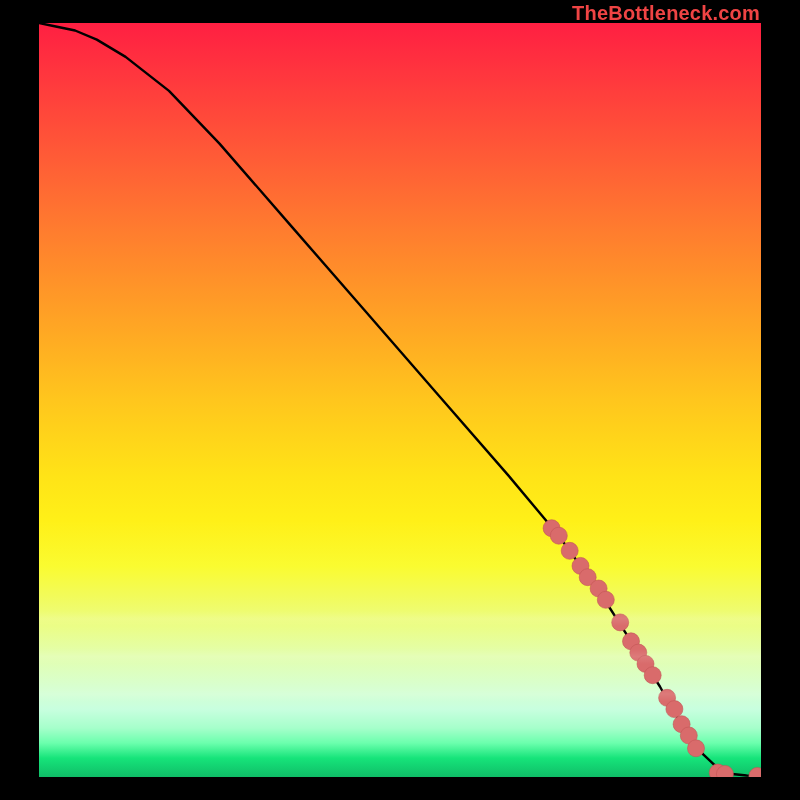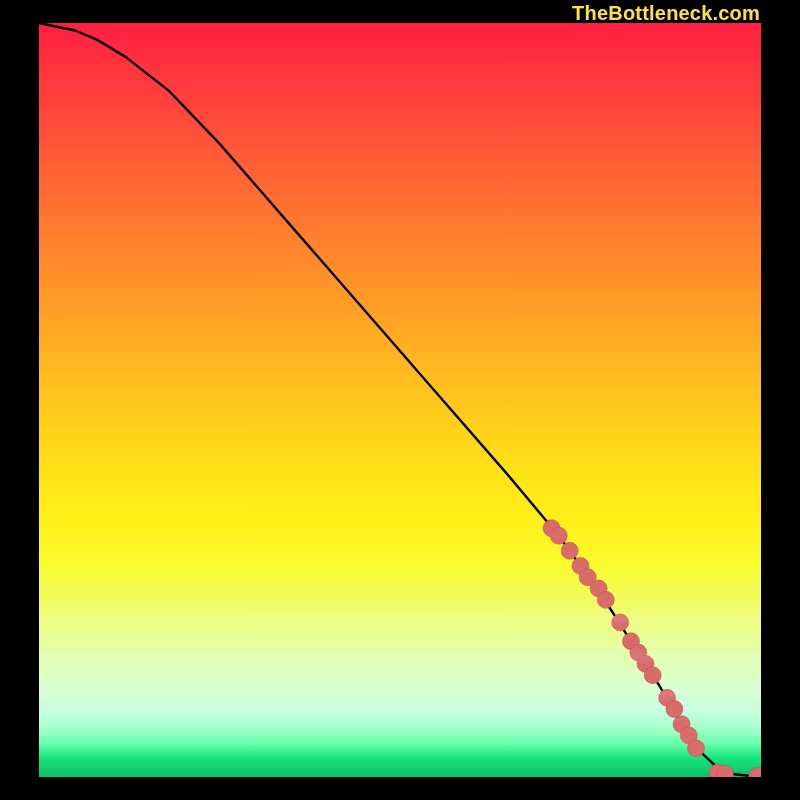--- a/index.html
+++ b/index.html
@@ -69,21 +69,21 @@
     top: 0;
     width: 722px;
     height: 754px;
   }
   .watermark {
     position: absolute;
     top: 2px;
     right: 40px;
     font-size: 20px;
     font-weight: 600;
-    color: #fde047;
+    color: #ef4444;
     letter-spacing: 0.2px;
   }
 </style>
 </head>
 <body>
 
 <div class="frame">
   <div class="watermark">TheBottleneck.com</div>
 
   <div class="plot">

